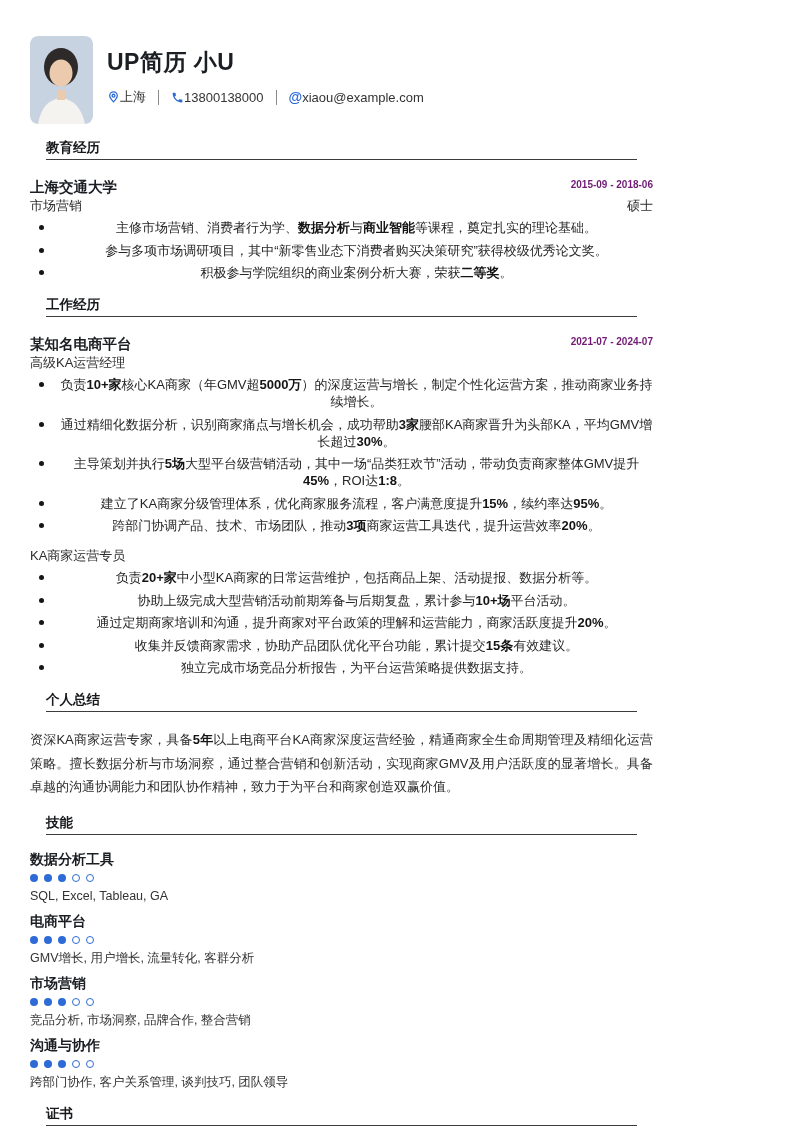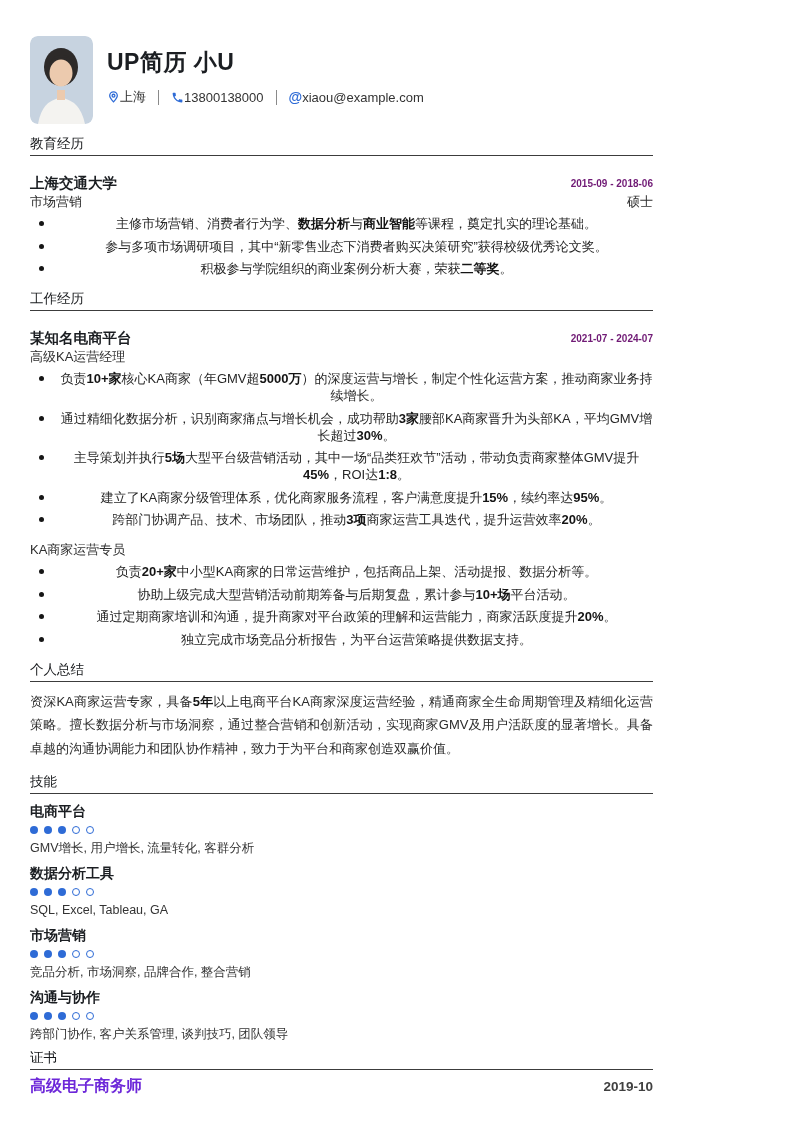--- a/index.html
+++ b/index.html
@@ -19,25 +19,25 @@
   .contact{display:flex;align-items:center;margin-top:10px;font-size:13px;color:#333;}
   .citem{display:flex;align-items:center;}
   .cicon{display:flex;align-items:center;color:var(--accent,#2e6bd6);}
   .sep{width:1px;height:15px;background:#8a8a8a;margin:0 12px;}
   .at-glyph{font-size:14px;font-weight:700;line-height:1;color:var(--accent,#2e6bd6);}
 
   
   .sec{margin-top:14px;}
   .sec-edu{margin-top:12px;}
   .sec-cert{margin-top:8px;}
-  .sec-title{font-size:13.5px;line-height:15px;font-weight:400;color:#17191c;margin:0;
+  .sec-title{font-size:13.5px;line-height:15px;font-weight:700;color:#17191c;margin:16px;
     padding-bottom:4px;border-bottom:1.6px solid #3c3c3c;}
 
   .entry + .entry{margin-top:14px;}
-  .entry-head{display:flex;justify-content:space-between;align-items:center;margin-top:19px;}
+  .entry-head{display:flex;justify-content:space-between;align-items:flex-start;margin-top:19px;}
   .entry-name{font-size:14.5px;line-height:17px;font-weight:700;color:#1b1e22;}
   .entry-date{font-size:10px;font-weight:700;color:#701a75;white-space:nowrap;}
   .entry-sub{display:flex;justify-content:space-between;font-size:13px;line-height:16px;
     color:#2e2e2e;margin-top:2px;}
   ul.bullets{list-style:none;margin:5px 0 0 0;padding:0;text-align:center;}
   ul.bullets li{position:relative;padding-left:30px;font-size:13px;line-height:17px;
     margin-bottom:5.5px;color:#262626;}
   ul.bullets li::before{content:"";position:absolute;left:9px;top:6px;width:5px;height:5px;
     border-radius:50%;background:#161616;}
   b{font-weight:700;color:#141414;}
@@ -145,55 +145,56 @@
         </div>
         <div class="entry">
           <div class="entry-sub">
             <span>KA商家运营专员</span>
             <span></span>
           </div>
           <ul class="bullets">
             <li><span>负责</span><b>20+家</b><span>中小型KA商家的日常运营维护，包括商品上架、活动提报、数据分析等。</span></li>
             <li><span>协助上级完成大型营销活动前期筹备与后期复盘，累计参与</span><b>10+场</b><span>平台活动。</span></li>
             <li><span>通过定期商家培训和沟通，提升商家对平台政策的理解和运营能力，商家活跃度提升</span><b>20%</b><span>。</span></li>
+            <li><span>收集并反馈商家需求，协助产品团队优化平台功能，累计提交</span><b>15条</b><span>有效建议。</span></li>
             <li><span>独立完成市场竞品分析报告，为平台运营策略提供数据支持。</span></li>
           </ul>
         </div>
       </div>
   </section>
 
   <section class="sec">
     <h2 class="sec-title">个人总结</h2>
     <p class="summary-p" id="summary-text"><span>资深KA商家运营专家，具备</span><b>5年</b><span>以上电商平台KA商家深度运营经验，精通商家全生命周期管理及精细化运营策略。擅长数据分析与市场洞察，通过整合营销和创新活动，实现商家GMV及用户活跃度的显著增长。具备卓越的沟通协调能力和团队协作精神，致力于为平台和商家创造双赢价值。</span></p>
   </section>
 
   <section class="sec">
     <h2 class="sec-title">技能</h2>
     <div id="skills-list">
         <div class="skill">
+          <div class="skill-name">数据分析工具</div>
+          <div class="dots">
+            <span class="dot f"></span>
+            <span class="dot f"></span>
+            <span class="dot f"></span>
+            <span class="dot e"></span>
+            <span class="dot e"></span>
+          </div>
+          <div class="skill-desc">SQL, Excel, Tableau, GA</div>
+        </div>
+        <div class="skill">
           <div class="skill-name">电商平台</div>
           <div class="dots">
             <span class="dot f"></span>
             <span class="dot f"></span>
             <span class="dot f"></span>
             <span class="dot e"></span>
             <span class="dot e"></span>
           </div>
           <div class="skill-desc">GMV增长, 用户增长, 流量转化, 客群分析</div>
-        </div>
-        <div class="skill">
-          <div class="skill-name">数据分析工具</div>
-          <div class="dots">
-            <span class="dot f"></span>
-            <span class="dot f"></span>
-            <span class="dot f"></span>
-            <span class="dot e"></span>
-            <span class="dot e"></span>
-          </div>
-          <div class="skill-desc">SQL, Excel, Tableau, GA</div>
         </div>
         <div class="skill">
           <div class="skill-name">市场营销</div>
           <div class="dots">
             <span class="dot f"></span>
             <span class="dot f"></span>
             <span class="dot f"></span>
             <span class="dot e"></span>
             <span class="dot e"></span>
           </div>

